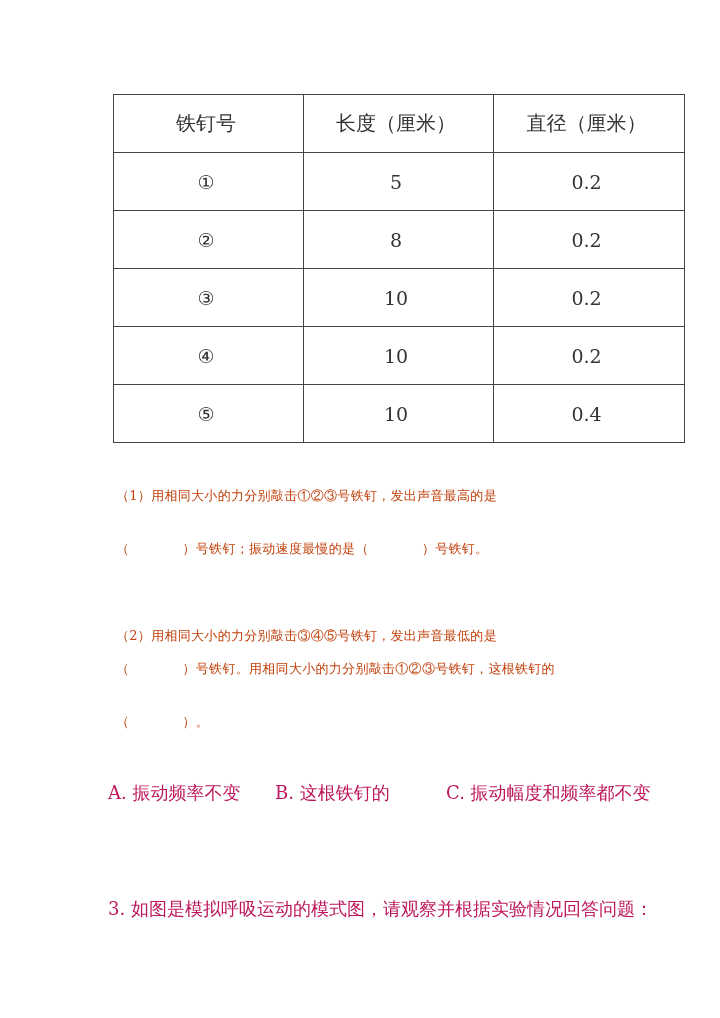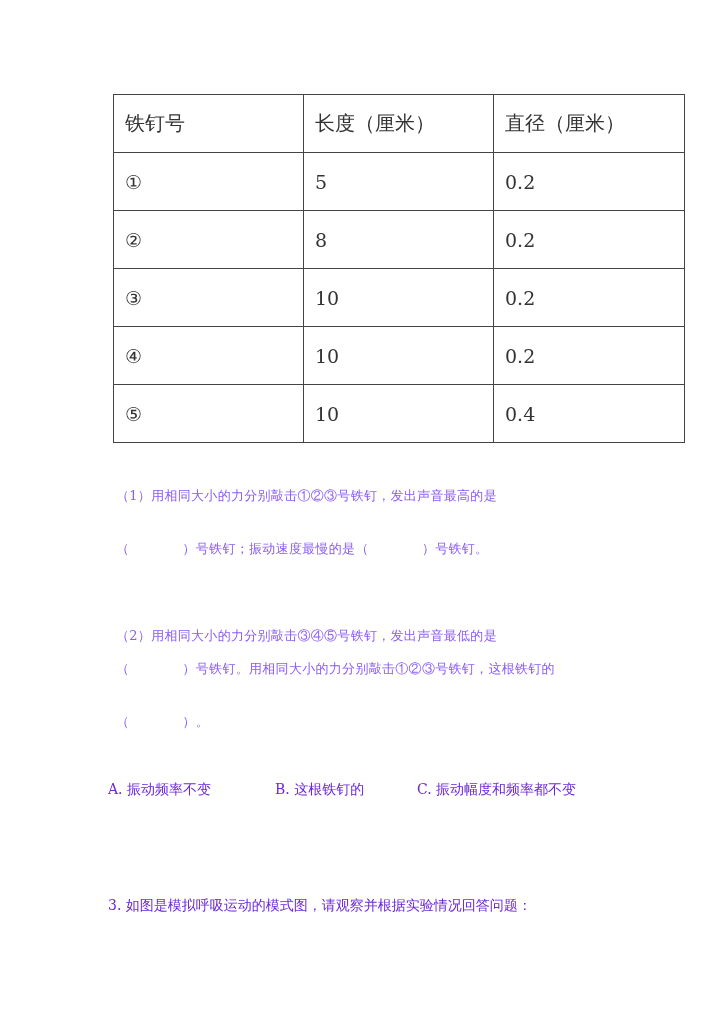--- a/index.html
+++ b/index.html
@@ -1,27 +1,27 @@
 <!DOCTYPE html>
 <html><head>
 <meta charset="utf-8">
 <style>
   html, body { margin: 0; padding: 0; background: #ffffff; }
   body { width: 720px; height: 1018px; position: relative; overflow: hidden;
          font-family: "DejaVu Serif", "Liberation Serif", serif; color: #222; }
   .tbl { position: absolute; left: 113px; top: 94px; width: 571px;
          border-collapse: collapse; table-layout: fixed; }
   .tbl td { border: 1.2px solid #444; height: 57px; padding: 0 16px 0 11px;
-            vertical-align: middle; font-size: 19px; color: #333; }
+            vertical-align: middle; font-size: 19px; color: #333; text-align: center; }
   .tbl tr.head td { font-family: "DejaVu Sans", "Liberation Sans", sans-serif; font-size: 20px; }
   .tbl col.c1 { width: 190px; }
   .tbl col.c2 { width: 190px; }
   .tbl col.c3 { width: 191px; }
-  .line { position: absolute; left: 116px; font-size: 13px; color: #8b5cf6; white-space: pre; letter-spacing: 0.3px; }
-  .opt { position: absolute; font-size: 14px; color: #6d28d9; white-space: pre; }
+  .line { position: absolute; left: 116px; font-size: 13px; color: #c2410c; white-space: pre; letter-spacing: 0.3px; }
+  .opt { position: absolute; font-size: 18px; color: #be185d; white-space: pre; }
 </style>
 </head>
 <body>
 
 <table class="tbl">
   <colgroup>
       <col class="c1">
       <col class="c2">
       <col class="c3">
     </colgroup>
@@ -61,15 +61,15 @@
 
 <div class="line" style="top:487px;">（1）用相同大小的力分别敲击①②③号铁钉，发出声音最高的是</div>
 <div class="line" style="top:540px;">（            ）号铁钉；振动速度最慢的是（            ）号铁钉。</div>
 
 <div class="line" style="top:627px;">（2）用相同大小的力分别敲击③④⑤号铁钉，发出声音最低的是</div>
 <div class="line" style="top:660px;">（            ）号铁钉。用相同大小的力分别敲击①②③号铁钉，这根铁钉的</div>
 <div class="line" style="top:713px;">（            ）。</div>
 
 <div class="opt" style="left:108px; top:781px;">A. 振动频率不变</div>
 <div class="opt" style="left:275px; top:781px;">B. 这根铁钉的</div>
-<div class="opt" style="left:417px; top:781px;">C. 振动幅度和频率都不变</div>
+<div class="opt" style="left:446px; top:781px;">C. 振动幅度和频率都不变</div>
 
 <div class="opt" style="left:108px; top:897px;">3. 如图是模拟呼吸运动的模式图，请观察并根据实验情况回答问题：</div>
 
 </body></html>

